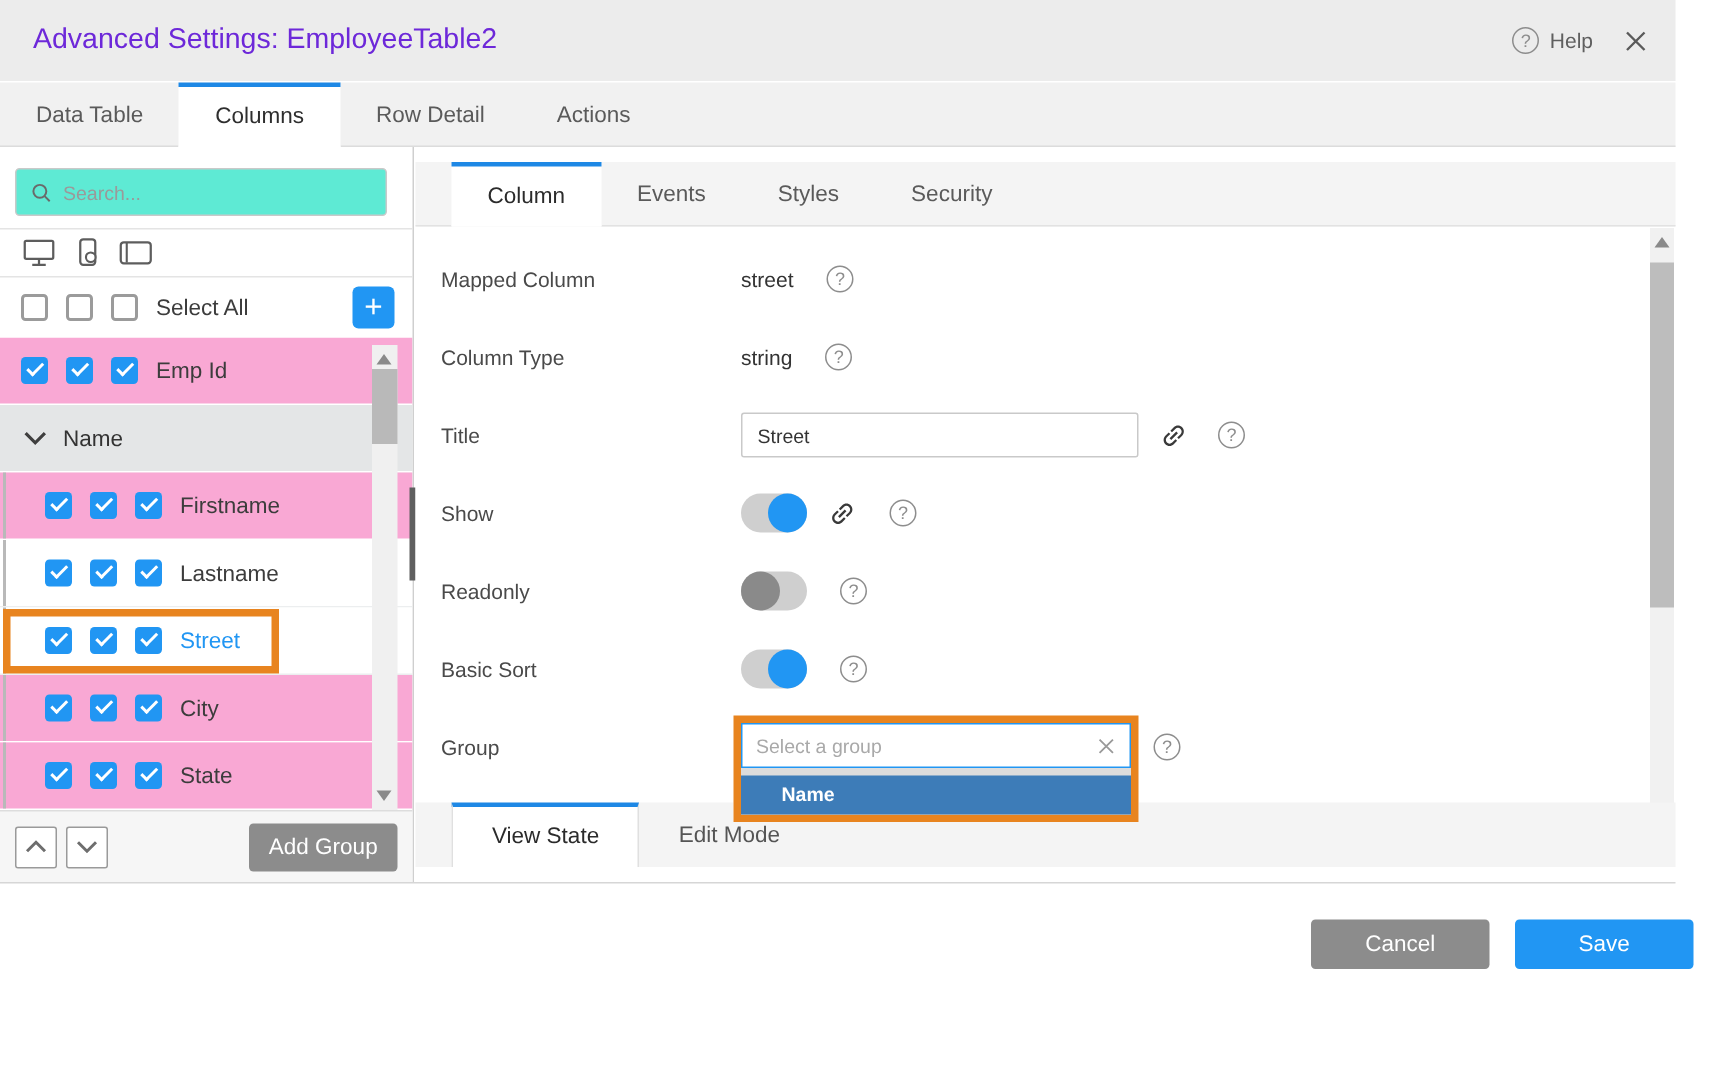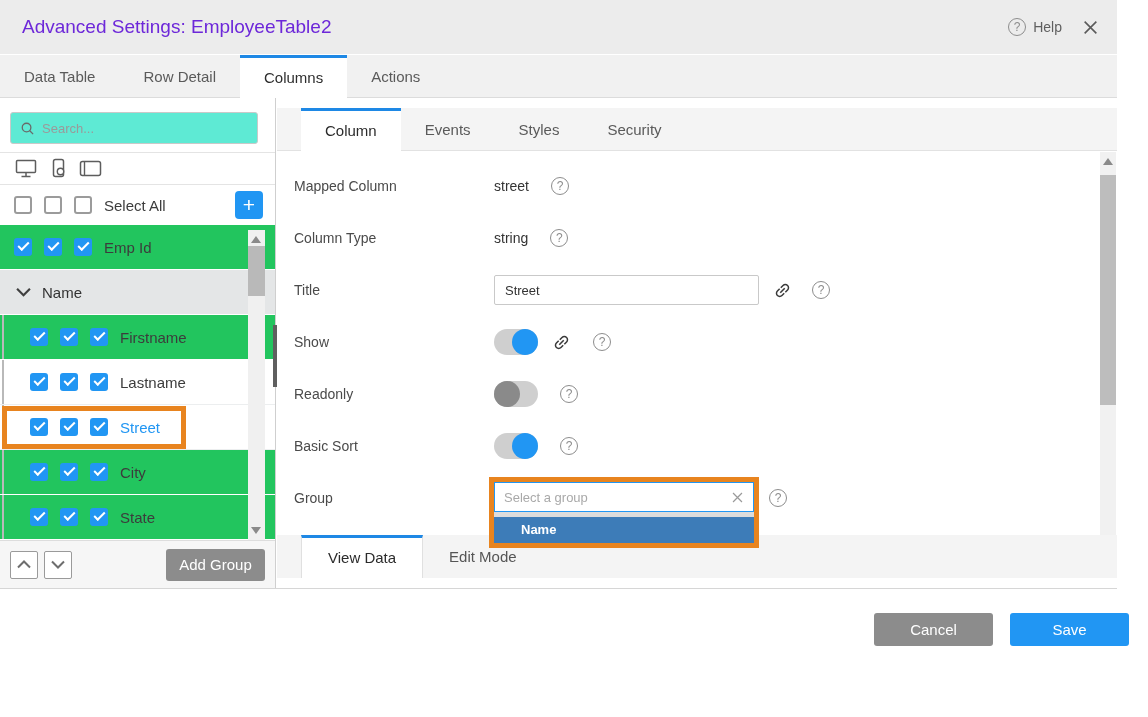--- a/index.html
+++ b/index.html
@@ -44,21 +44,21 @@
 
   .cb { width:18px; height:18px; border-radius:3px; flex:0 0 auto; cursor:pointer; }
   .cb.un { border:2px solid #9b9b9b; background:#fff; }
   .cb.ck { background:#2196f3; position:relative; }
   .cb.ck::after { content:""; position:absolute; left:3.5px; top:4px; width:9px; height:4px;
                   border-left:2px solid #fff; border-bottom:2px solid #fff; transform:rotate(-45deg); }
 
   .col-list { position:absolute; left:0; top:127px; right:0; bottom:48px; overflow:hidden; }
   .row { position:relative; height:45px; display:flex; align-items:center; gap:12px; padding-left:14px;
          font-size:15px; color:#3c3c3c; border-bottom:1px solid #eceeef; background:#fff; cursor:pointer; }
-  .row.bg { background:#22c55e; border-bottom:1px solid #fff; }
+  .row.bg { background:#f9a8d4; border-bottom:1px solid #fff; }
   .row.group-h { background:#e4e6e7; border-bottom:1px solid #fff; gap:11px; padding-left:16px; color:#333; }
   .row.child { padding-left:30px; }
   .row.child::before { content:""; position:absolute; left:2px; top:0; bottom:0; width:2px; background:#b9b9b9; }
   .street-hl { position:absolute; left:2px; top:1px; width:184px; height:43px; border:5px solid #e8841f; pointer-events:none; }
   .row.selected .row-label { color:#2196f3; }
 
   .sb-scroll { position:absolute; right:10px; top:132px; bottom:48px; width:17px; background:#f0f0f0; }
   .sb-thumb { position:absolute; left:0; top:16px; width:100%; height:50px; background:#b9b9b9; }
   .tri { position:absolute; left:3px; width:0; height:0; border-left:5.5px solid transparent; border-right:5.5px solid transparent; }
   .tri.up { top:6px; border-bottom:7px solid #8a8a8a; }
@@ -139,22 +139,22 @@
       <div class="close-btn">
         <svg width="17" height="17" viewBox="0 0 16 16">
             <path d="M2.5 2.5l11 11M13.5 2.5l-11 11" stroke="#5a5a5a" stroke-width="1.5" fill="none"></path>
           </svg>
       </div>
     </div>
   </div>
 
   <div class="main-tabs">
     <div class="main-tab">Data Table</div>
+    <div class="main-tab active">Columns</div>
     <div class="main-tab">Row Detail</div>
-    <div class="main-tab active">Columns</div>
     <div class="main-tab">Actions</div>
   </div>
 
   <div class="dlg-body">
 
     <div class="sidebar">
       <div class="search-box">
         <svg width="15" height="15" viewBox="0 0 16 16">
             <circle cx="7" cy="7" r="4.6" fill="none" stroke="#6a6a6a" stroke-width="1.4"></circle>
             <path d="M10.4 10.4L14 14" stroke="#6a6a6a" stroke-width="1.4"></path>
@@ -326,21 +326,21 @@
             </div>
             <div class="dropdown">
               <div class="dd-option">Name</div>
             </div>
           </div>
           <span class="q-icon group-help">?</span>
         </div>
       </div>
 
       <div class="mode-tabs">
-        <div class="mode-tab first active">View Data</div>
+        <div class="mode-tab first active">View State</div>
         <div class="mode-tab">Edit Mode</div>
       </div>
 
       <div class="main-scroll">
         <div class="tri up"></div>
         <div class="sb-thumb"></div>
         <div class="tri down"></div>
       </div>
     </div>
   </div>

